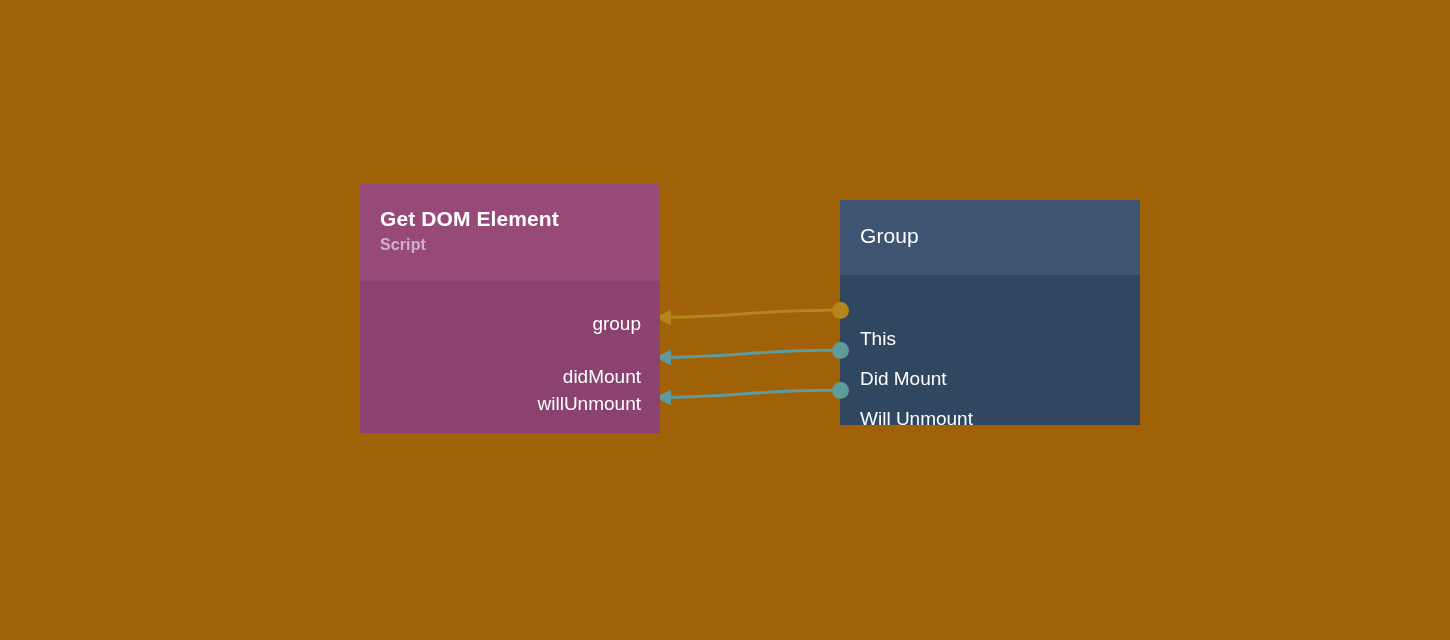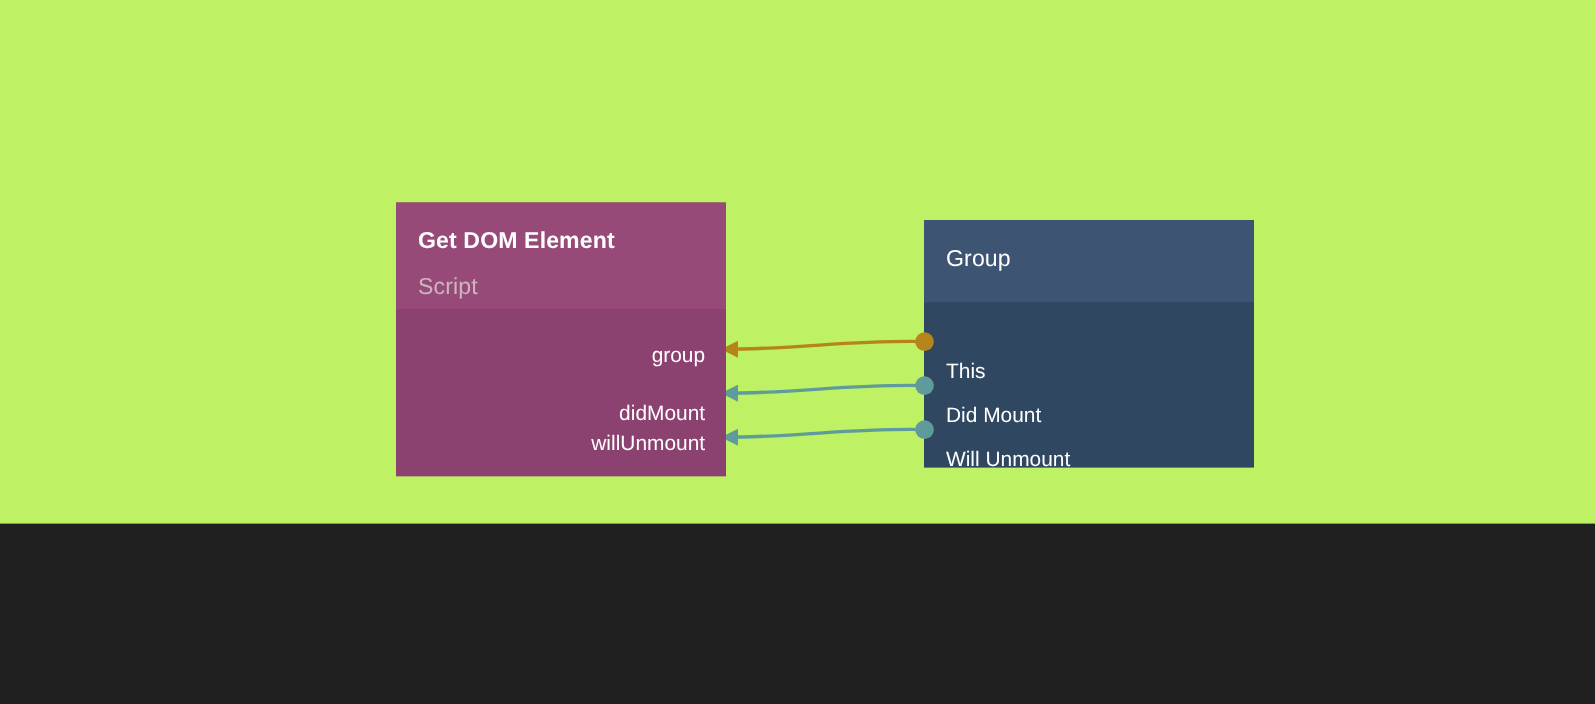--- a/index.html
+++ b/index.html
@@ -12,22 +12,22 @@
     background: #202020;
     font-family: "Liberation Sans", sans-serif;
     overflow: hidden;
     position: relative;
   }
 
   #canvas {
     position: absolute;
     inset: 0;
     width: 1450px;
-    height: 476px;
-    background: #bef264;
+    height: 640px;
+    background: #a16207;
   }
 
   
   #edges {
     position: absolute;
     left: 0;
     top: 0;
     width: 1450px;
     height: 640px;
     pointer-events: none;
@@ -71,26 +71,25 @@
   .node-title {
     color: #ffffff;
     font-size: 21px;
     font-weight: bold;
     line-height: 26px;
     letter-spacing: 0.1px;
     white-space: nowrap;
   }
   .node-subtitle {
     color: #cdb4c3;
-    font-size: 21px;
-    font-weight: normal;
+    font-size: 16px;
+    font-weight: bold;
     line-height: 26px;
     letter-spacing: 0.1px;
     white-space: nowrap;
-    margin-top: 16px;
   }
 
   .port-in {
     position: absolute;
     right: 19px;
     color: #ffffff;
     font-size: 19px;
     line-height: 19px;
     white-space: nowrap;
     text-align: right;

